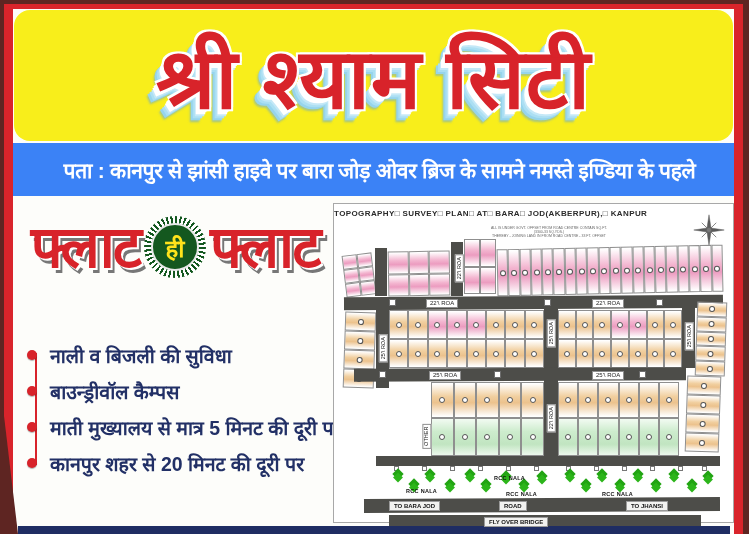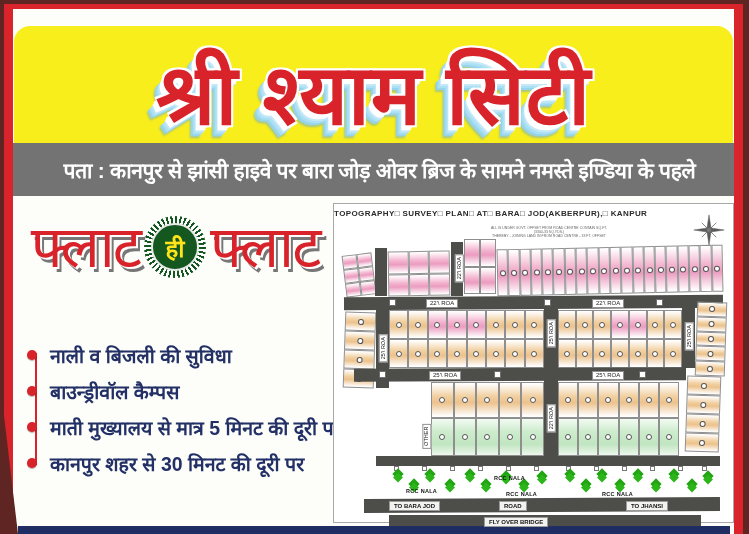--- a/index.html
+++ b/index.html
@@ -9,38 +9,38 @@
     background:#5e2522;
     font-family:"Liberation Sans","DejaVu Sans",sans-serif;
   }
   .red-frame { position:absolute; left:4px; top:4px; right:6px; bottom:0; background:#d9242b; }
   .white-area { position:absolute; left:13px; top:9px; right:15px; bottom:0; background:#fdfdfa; }
   .maroon-wedge { position:absolute; left:0; top:382px; width:18px; height:152px; background:#5e2522;
     clip-path:polygon(0 0,100% 100%,0 100%); z-index:6; }
 
   
   .banner-yellow { position:absolute; left:1px; top:1px; width:719px; height:131px;
-    background:#f8ee1b; border-radius:16px; display:flex; align-items:center; justify-content:center;margin-top:16px; }
+    background:#f8ee1b; border-radius:16px; display:flex; align-items:center; justify-content:center; }
   .main-title {
     font-size:84px; font-weight:bold; color:#d8232a; letter-spacing:1px; white-space:nowrap;
     text-shadow:
       -2px -2px 0 #fff, 2px -2px 0 #fff, -2px 2px 0 #fff, 2px 2px 0 #fff,
       -3px 3px 0 #fff, -4px 5px 0 #fff,
       -5px 7px 0 #c4e8f7, -7px 9px 0 #abdff3, -9px 11px 0 #96d4ec, -10px 13px 2px rgba(110,170,205,.55);
   }
 
   
-  .address-bar { position:absolute; left:0; top:134px; width:721px; height:53px; background:#737373;
+  .address-bar { position:absolute; left:0; top:134px; width:721px; height:53px; background:#3b82f6;
     display:flex; align-items:center; justify-content:center; overflow:hidden;padding-left:12px; }
   .address-text { color:#ffffff; font-weight:bold; font-size:21px; white-space:nowrap; letter-spacing:-.3px; }
 
   
   .tagline { position:absolute; left:6px; top:198px; width:312px; height:80px;
     display:flex; align-items:center; justify-content:center; gap:4px; }
-  .flat-word { font-size:58px; font-weight:normal; color:#d8232a; letter-spacing:-2px; line-height:1;
+  .flat-word { font-size:58px; font-weight:bold; color:#d8232a; letter-spacing:-2px; line-height:1;
     text-shadow:2px 2px 0 #fff, 4px 5px 0 #777777; }
   .badge { position:relative; width:62px; height:62px; flex:0 0 62px; }
   .badge-spikes { position:absolute; inset:0; border-radius:50%;
     background:repeating-conic-gradient(#14581f 0deg 4deg, #ffffff 4deg 9deg); }
   .badge-core { position:absolute; inset:7px; border-radius:50%; background:#14581f; border:2px solid #e8e8e8;
     display:flex; align-items:center; justify-content:center; color:#ffe31b; font-weight:bold; font-size:24px; }
   .amenities-heading { position:absolute; left:33px; top:287px; font-size:27px; font-weight:bold; color:#0e7c36;
     text-shadow:1px 1px 0 rgba(0,0,0,.15); }
   .amenities-list { position:absolute; left:14px; top:328px; list-style:none; }
   .amenities-list .rail { position:absolute; left:8px; top:16px; bottom:16px; width:2px; background:#d8232a; }
@@ -115,21 +115,21 @@
       <li class="amenity">
         <span class="dot"></span>
         <span class="txt">बाउन्ड्रीवॉल कैम्पस</span>
       </li>
       <li class="amenity">
         <span class="dot"></span>
         <span class="txt">माती मुख्यालय से मात्र 5 मिनट की दूरी पर</span>
       </li>
       <li class="amenity">
         <span class="dot"></span>
-        <span class="txt">कानपुर शहर से 30 मिनट की दूरी पर</span>
+        <span class="txt">कानपुर शहर से 20 मिनट की दूरी पर</span>
       </li>
     </ul>
 
   <div class="map-panel">
     <div class="map-title">TOPOGRAPHY□ SURVEY□ PLAN□ AT□ BARA□ JOD(AKBERPUR),□ KANPUR</div>
     <svg class="compass" viewBox="0 0 40 40">
       <g fill="#5a5a5a" stroke="#5a5a5a" stroke-width="0.6">
         <polygon points="20,1 22.5,17.5 39,20 22.5,22.5 20,39 17.5,22.5 1,20 17.5,17.5"></polygon>
         <polygon points="29,11 21.5,18.5 11,29 18.5,21.5" fill="#8a8a8a"></polygon>
         <polygon points="11,11 18.5,18.5 29,29 21.5,21.5" fill="#8a8a8a"></polygon>

